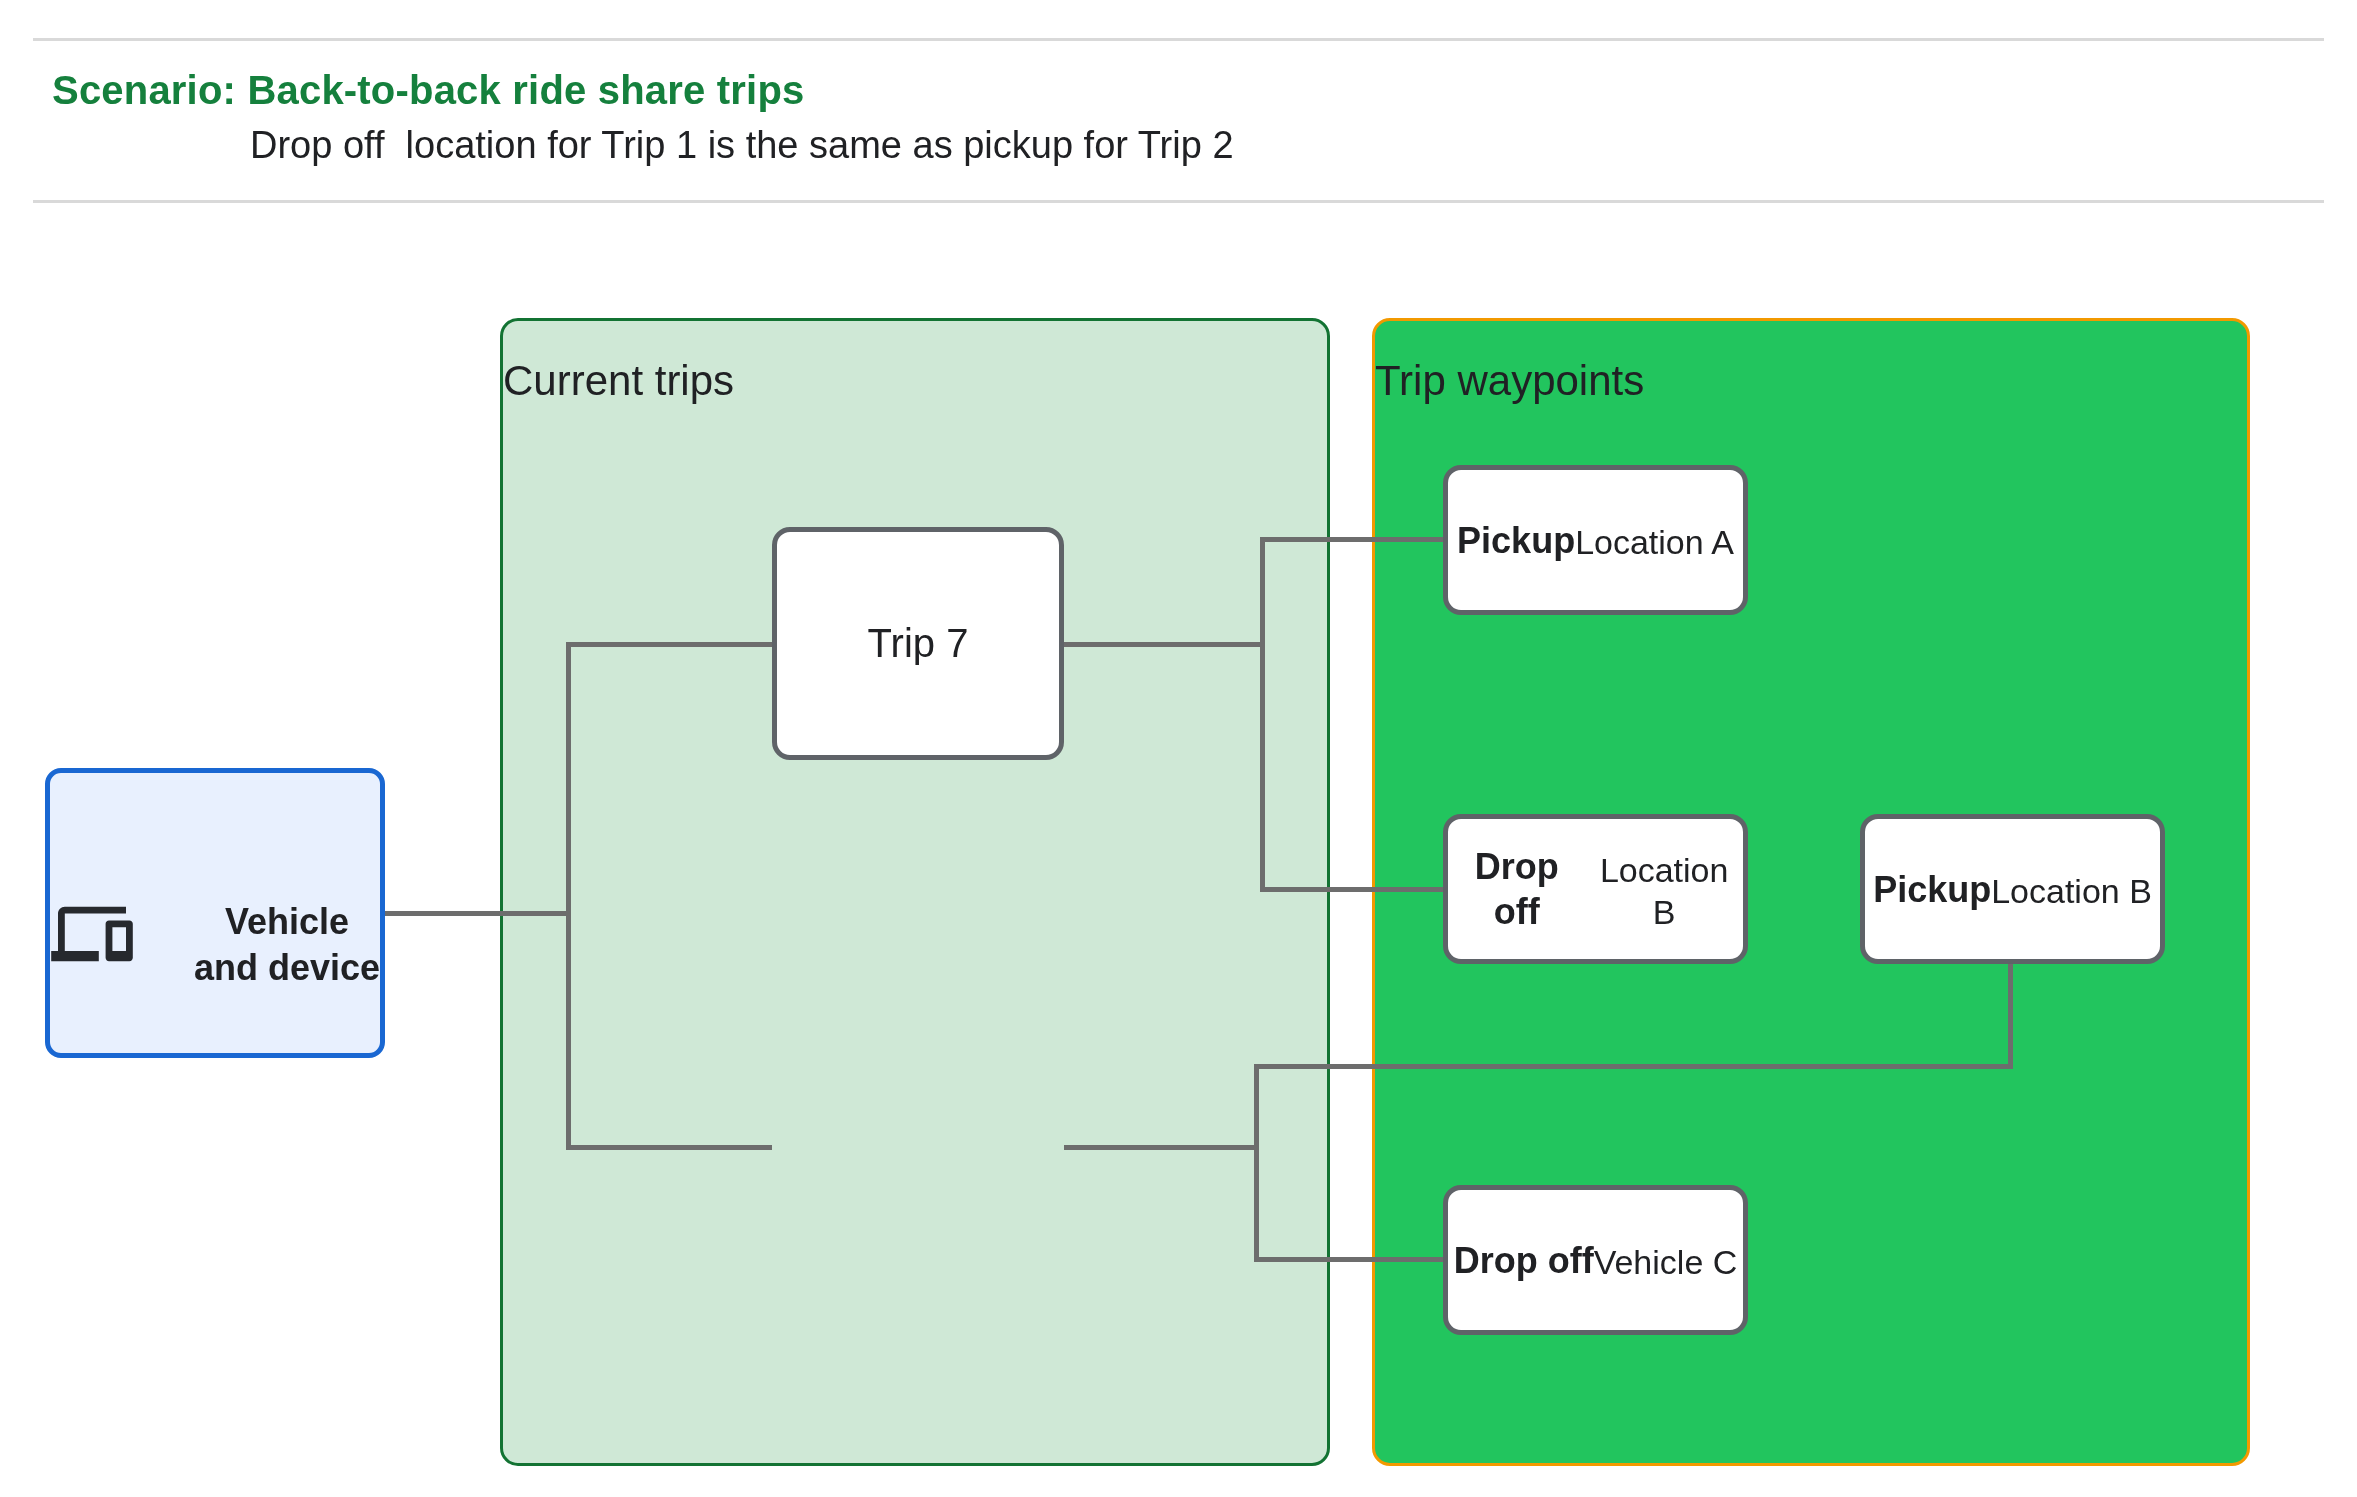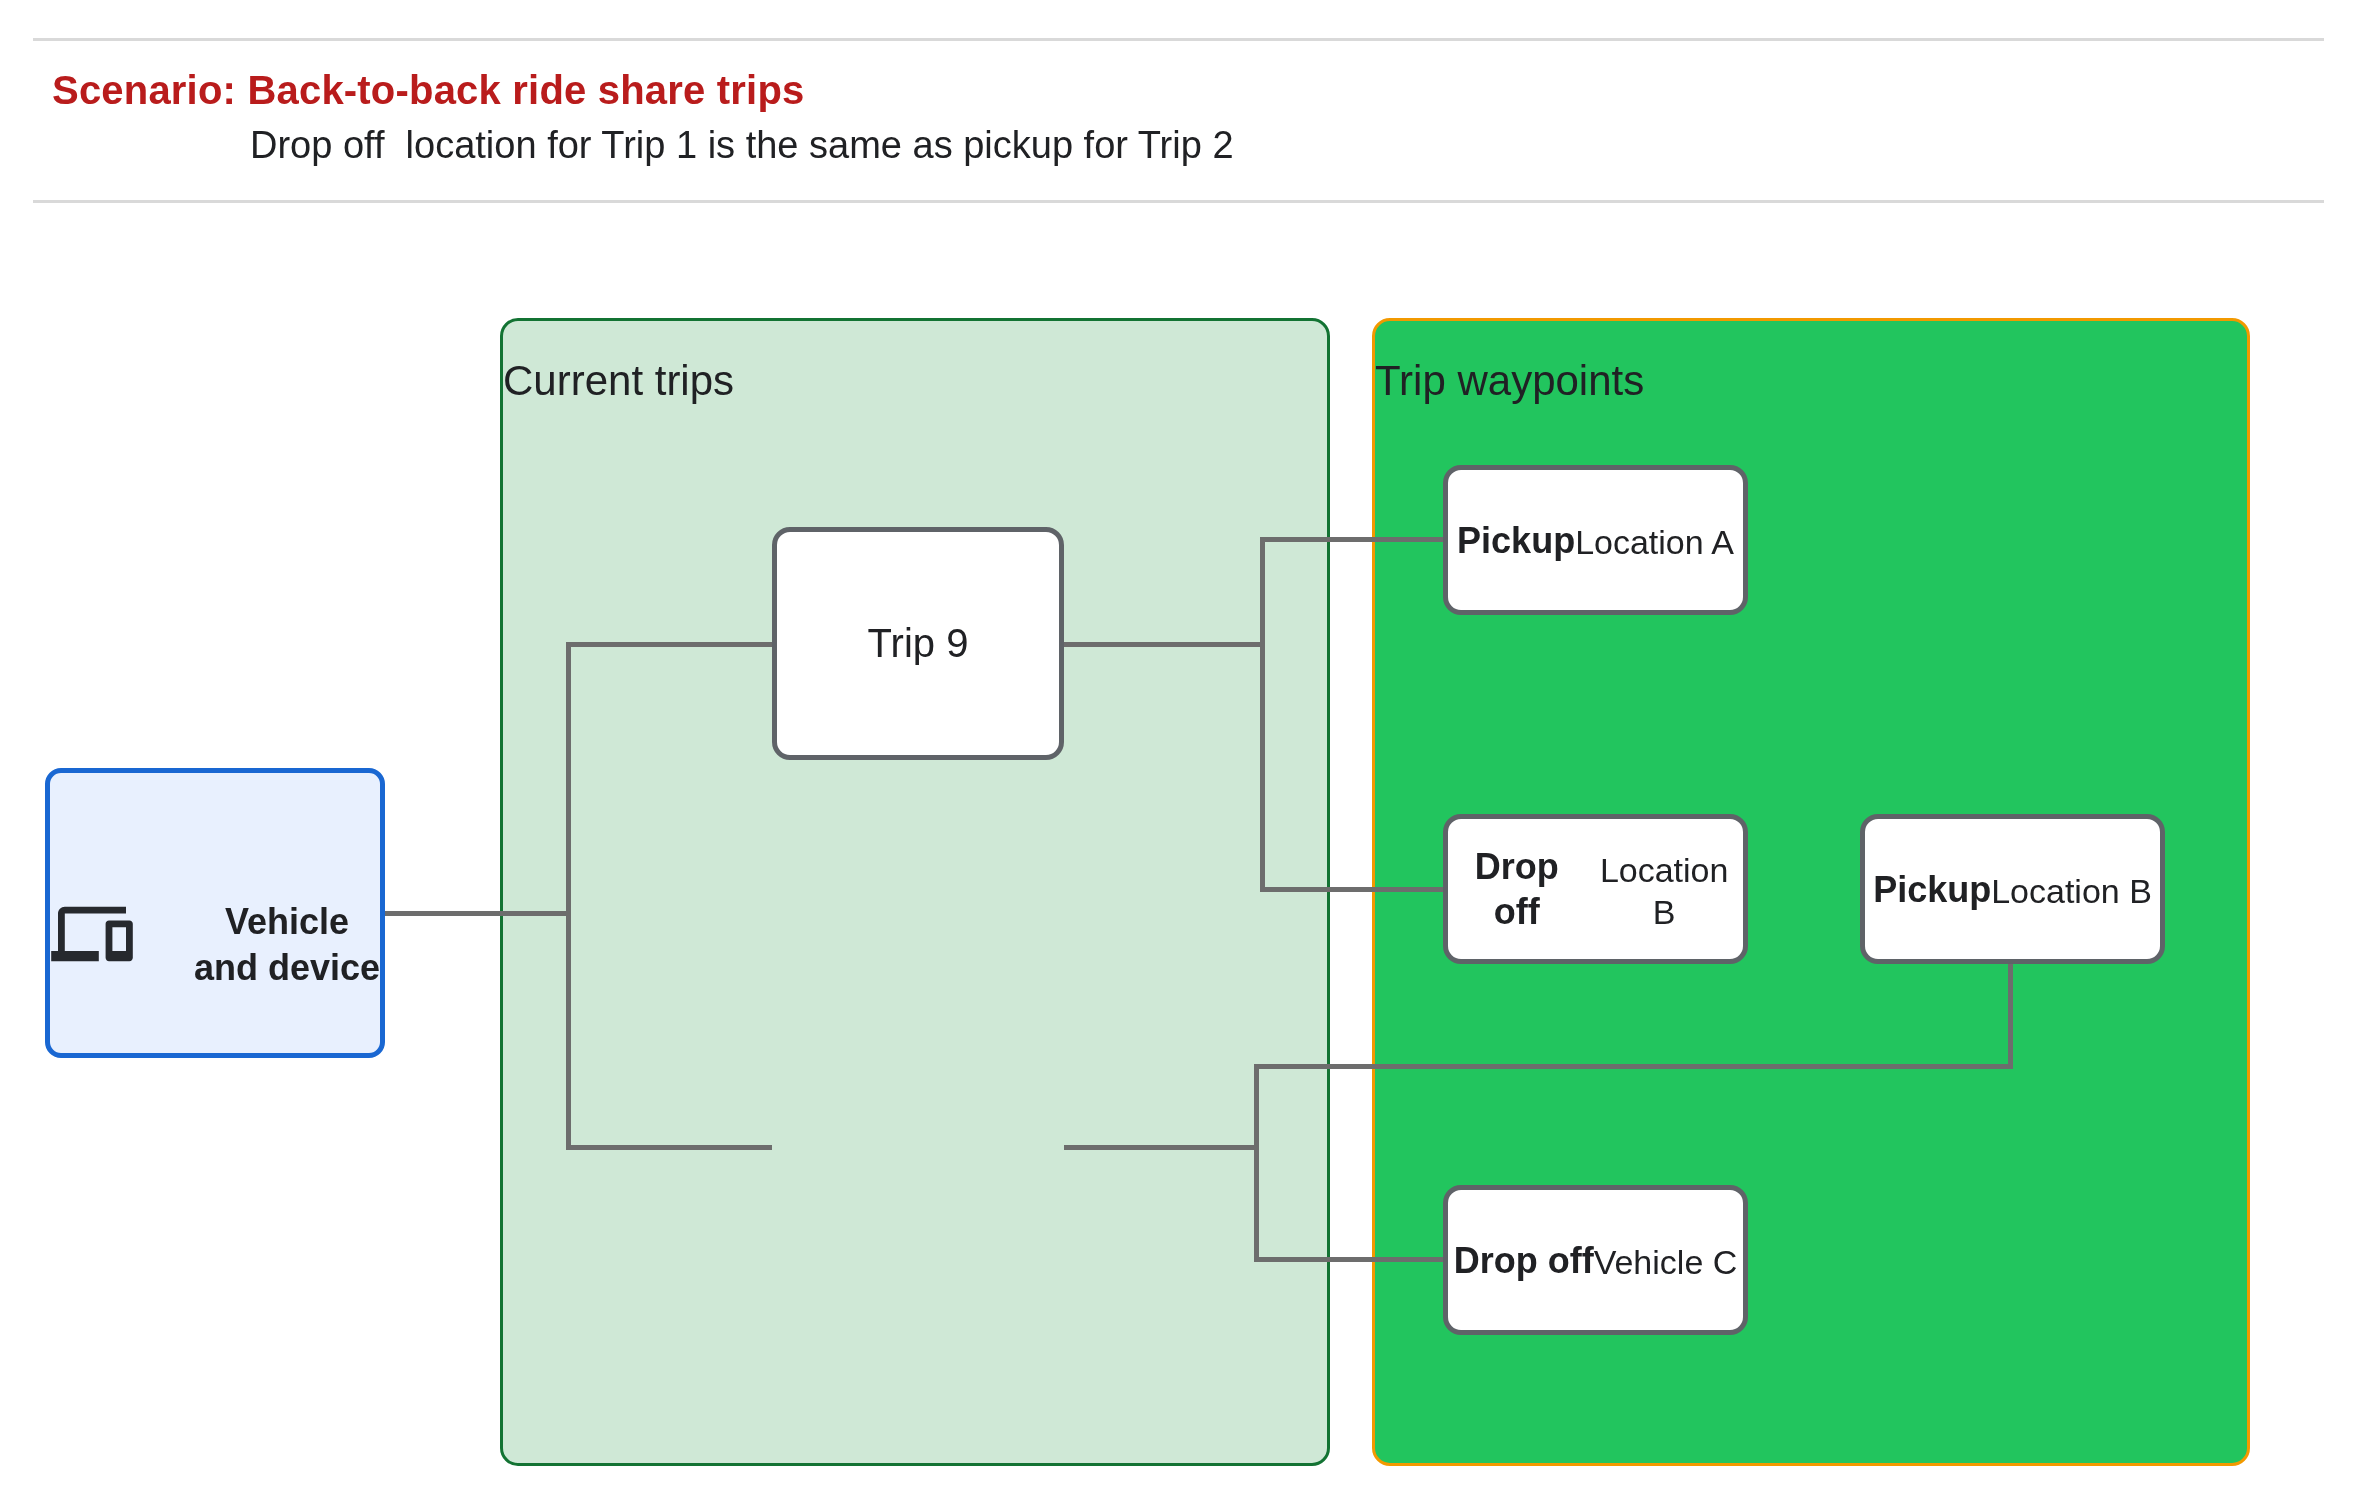--- a/index.html
+++ b/index.html
@@ -104,21 +104,21 @@
     display: block;
   }
 </style>
 </head>
 <body>
 
 <div class="canvas">
 
   <div class="divider" style="left: 33px; top: 38px; width: 2291px; background-color: rgb(217, 217, 217);"></div>
 
-  <div class="page-title" style="color: #b91c1c;">Scenario: Back-to-back ride share trips</div>
+  <div class="page-title" style="color: #15803d;">Scenario: Back-to-back ride share trips</div>
 
   <div class="page-subtitle" style="color: rgb(32, 33, 36);">Drop off  location for Trip 1 is the same as pickup for Trip 2</div>
 
   <div class="divider" style="left: 33px; top: 200px; width: 2291px; background-color: rgb(217, 217, 217);"></div>
 
   <section class="panel" style="left: 500px; top: 318px; width: 830px; height: 1148px; background-color: rgb(207, 232, 214); border-color: rgb(19, 115, 51);">
     <div class="panel-label">Current trips</div>
   </section>
 
   <section class="panel" style="left: 1372px; top: 318px; width: 878px; height: 1148px; background-color: #22c55e; border-color: rgb(242, 153, 0);">
@@ -155,21 +155,21 @@
     <span>
       <svg class="device-icon-svg" width="84" height="68" viewBox="0 0 24 20">
         <path d="M4 4h18V2H4c-1.1 0-2 .9-2 2v11H0v3h14v-3H4V4zm19 2h-6c-.55 0-1 .45-1 1v10c0 .55.45 1 1 1h6c.55 0 1-.45 1-1V7c0-.55-.45-1-1-1zm-1 9h-4V8h4v7z" fill="#26292e"></path>
       </svg>
     </span>
     <div class="vehicle-label">Vehicle
 and device</div>
   </div>
 
   <div class="node trip-node" style="left: 772px; top: 527px; width: 292px; height: 233px; border-color: rgb(95, 99, 104); background-color: rgb(255, 255, 255);">
-    <div class="trip-label">Trip 9</div>
+    <div class="trip-label">Trip 7</div>
   </div>
 
 
   <div class="node waypoint-node" style="left: 1443px; top: 465px; width: 305px; height: 150px; border-color: rgb(95, 99, 104); background-color: rgb(255, 255, 255);">
     <div class="waypoint-title">Pickup</div>
     <div class="waypoint-subtitle">Location A</div>
   </div>
 
   <div class="node waypoint-node" style="left: 1443px; top: 814px; width: 305px; height: 150px; border-color: rgb(95, 99, 104); background-color: rgb(255, 255, 255);">
     <div class="waypoint-title">Drop off</div>

